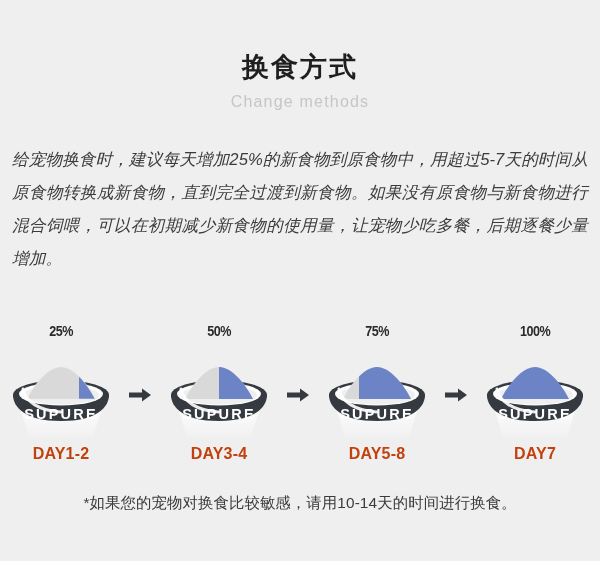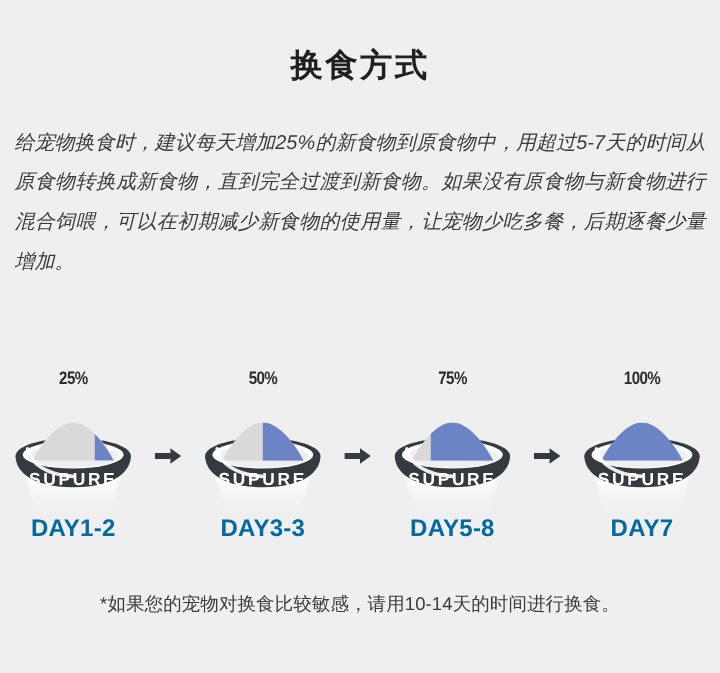--- a/index.html
+++ b/index.html
@@ -14,20 +14,21 @@
   .page { position:relative; width:600px; height:561px; }
 
   
   .header { padding-top:38px; text-align:center; }
   .title {
     font-size:27px;
     font-weight:bold;
     color:#1f1f1f;
     letter-spacing:2px;
     line-height:1.2;
+    margin-top:13px;
   }
   .subtitle {
     margin-top:10px;
     font-size:16px;
     color:#c6c6c6;
     letter-spacing:1.2px;
     font-weight:400;
   }
 
   
@@ -43,21 +44,21 @@
   }
 
   
   .steps {
     position:absolute;
     top:306px;
     left:0;
     width:596px;
     height:150px;
     display:flex;
-    align-items:flex-start;
+    align-items:center;
     justify-content:center;
   }
   .step {
     width:128px;
     position:relative;
     display:flex;
     flex-direction:column;
     align-items:center;
   }
   .pct {
@@ -72,23 +73,23 @@
   .bowl-wrap {
     position:relative;
     width:128px;
     height:92px;
     margin-top:9px;
   }
   .bowl-svg { position:absolute; left:0; top:0; }
   .day {
     position:absolute;
     top:124px;
-    font-size:20px;
+    font-size:16px;
     font-weight:bold;
-    color:#0369a1;
+    color:#c2410c;
     letter-spacing:0.2px;
     white-space:nowrap;
   }
   .arrow {
     width:30px;
     height:92px;
     margin-top:28px;
     display:flex;
     align-items:center;
     justify-content:center;
@@ -107,20 +108,21 @@
     letter-spacing:0.1px;
   }
 </style>
 </head>
 <body>
 
 <div class="page">
 
   <div class="header">
     <div class="title">换食方式</div>
+    <div class="subtitle">Change methods</div>
   </div>
 
   <p class="body-copy">给宠物换食时，建议每天增加25%的新食物到原食物中，用超过5-7天的时间从原食物转换成新食物，直到完全过渡到新食物。如果没有原食物与新食物进行混合饲喂，可以在初期减少新食物的使用量，让宠物少吃多餐，后期逐餐少量增加。</p>
 
   <div class="steps">
 
     <div class="step">
       <div class="pct">25%</div>
       <div class="bowl-wrap">
         <svg class="bowl-svg" width="128" height="92" viewBox="0 0 128 92">
@@ -175,21 +177,21 @@
           <ellipse cx="64" cy="45" rx="42" ry="11.5" fill="#fdfdfd"></ellipse>
           <ellipse cx="64" cy="46" rx="38" ry="9.5" fill="#efefef"></ellipse>
           <g clip-path="url(#mound2)">
             <rect x="0" y="0" width="128" height="92" fill="#d9d9d9"></rect>
             <rect x="64" y="0" width="64" height="92" fill="#6c83c6"></rect>
           </g>
           <path d="M26 40 C28 52 42 62 64 63" fill="none" stroke="#ffffff" stroke-width="3" stroke-linecap="round" opacity="0.9"></path>
           <text x="64" y="70" font-family="Liberation Sans, sans-serif" font-size="14.5" font-weight="bold" fill="#ffffff" text-anchor="middle" letter-spacing="2.2">SUPURE</text>
         </svg>
       </div>
-      <div class="day">DAY3-3</div>
+      <div class="day">DAY3-4</div>
     </div>
 
     <div class="arrow">
       <svg width="22" height="14" viewBox="0 0 22 14">
           <path d="M0 4.5 H13 V0.5 L22 7 L13 13.5 V9.5 H0 Z" fill="#343a40"></path>
         </svg>
     </div>
 
     <div class="step">
       <div class="pct">75%</div>

